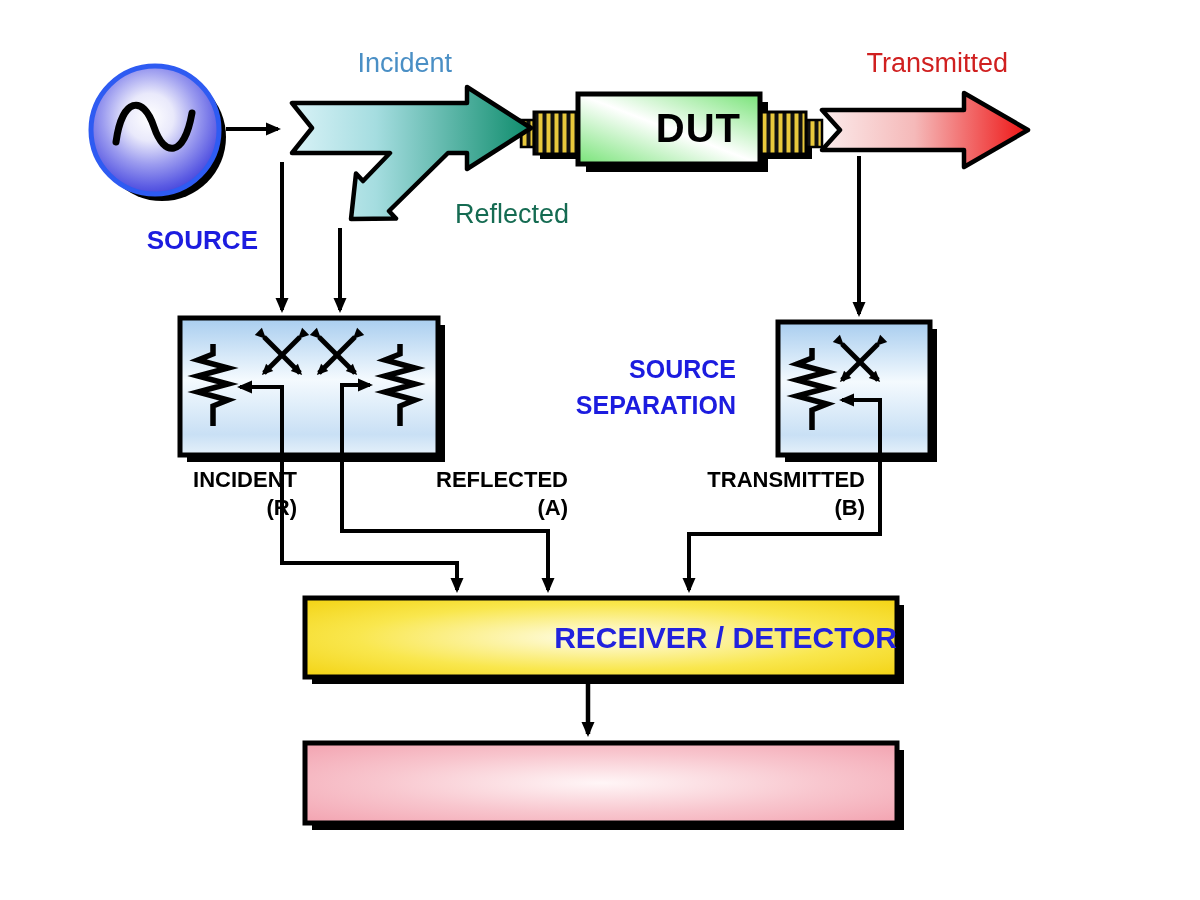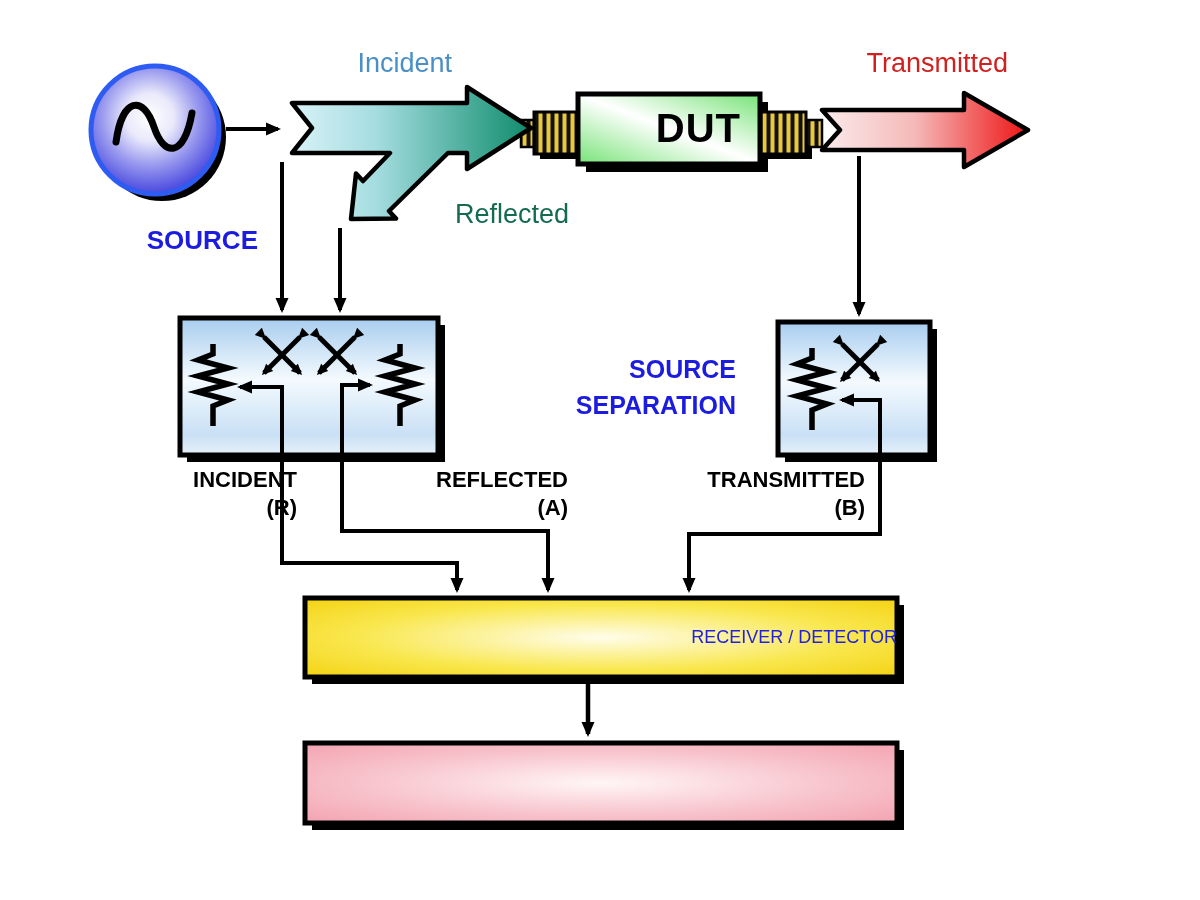--- a/index.html
+++ b/index.html
@@ -13,21 +13,21 @@
   .flow-incident{left:318px;top:48px;width:134px;color:var(--incident_label);}
   .flow-reflected{left:421px;top:199px;width:148px;color:var(--reflected_label);}
   .flow-transmitted{left:836px;top:48px;width:172px;color:var(--transmitted_label);}
   .source-lbl{left:90px;top:225px;width:168px;font-size:26px;font-weight:700;color:var(--label_blue);}
   .dut-lbl{left:569px;top:94px;width:172px;height:70px;line-height:68px;font-size:40px;font-weight:700;color:#000;letter-spacing:1px;}
   .sigsep{left:500px;top:351px;width:236px;font-size:25px;font-weight:700;color:var(--label_blue);line-height:36px;}
   .channel{font-size:22px;font-weight:700;color:#000;line-height:28px;top:466px;}
   .ch-incident{left:117px;width:180px;}
   .ch-reflected{left:388px;width:180px;}
   .ch-transmitted{left:675px;width:190px;}
-  .boxlbl{font-size:18px;font-weight:400;color:var(--box_text_blue);}
+  .boxlbl{font-size:30px;font-weight:700;color:var(--box_text_blue);}
   .recv-lbl{left:305px;top:598px;width:592px;height:79px;line-height:79px;}
   .proc-lbl{left:305px;top:743px;width:592px;height:80px;line-height:80px;}
 </style>
 </head>
 <body>
 
 <div id="canvas">
 
   <svg id="art" width="1200" height="900" viewBox="0 0 1200 900">
     <defs>

